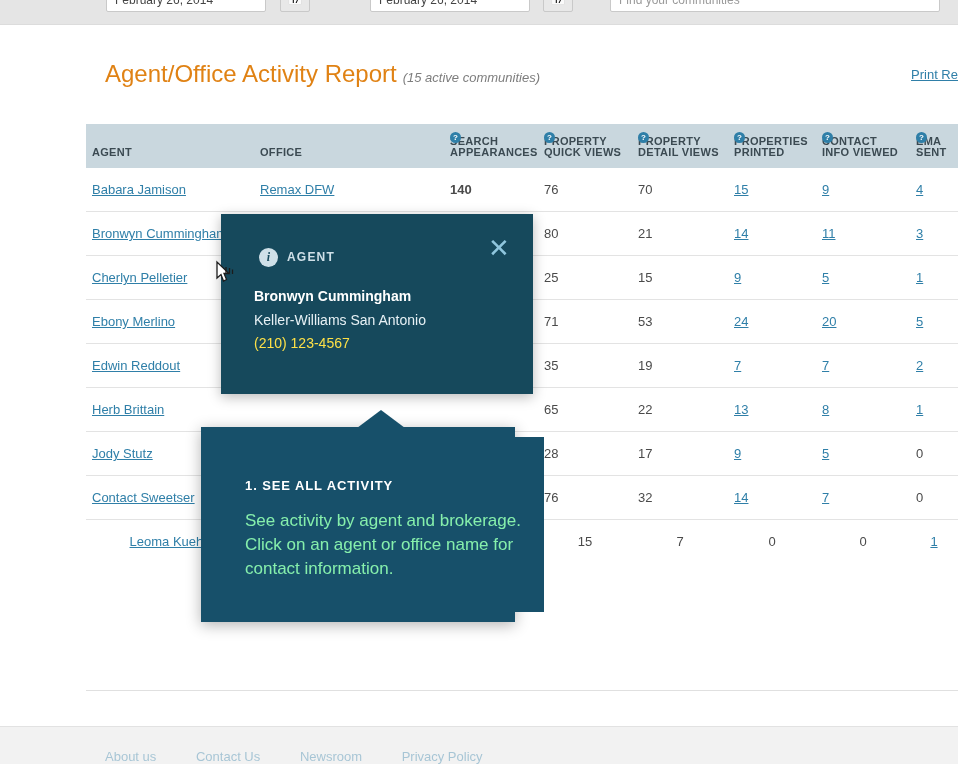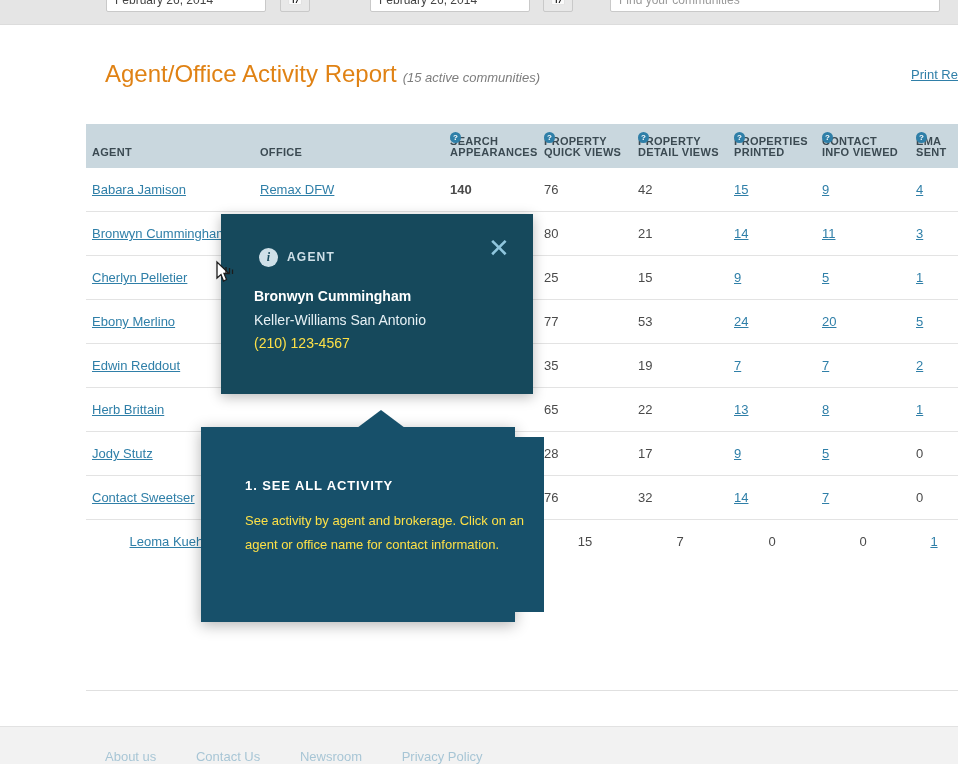--- a/index.html
+++ b/index.html
@@ -353,23 +353,23 @@
     font-size: 13px;
     font-weight: bold;
     color: #ffffff;
     letter-spacing: 0.9px;
   }
   .tour-body {
     position: absolute;
     left: 44px;
     top: 82px;
     width: 290px;
-    font-size: 13px;
+    font-size: 17px;
     line-height: 24px;
-    color: #fde047;
+    color: #86efac;
   }
 
   
   .cursor {
     position: absolute;
     left: 206px;
     top: 256px;
     width: 34px;
     height: 34px;
     pointer-events: none;
@@ -439,21 +439,21 @@
 SENT</span>
         </th>
       </tr>
     </thead>
     <tbody>
         <tr>
           <td class="col-agent linkcell numlink"><a>Babara Jamison</a></td>
           <td class="col-office linkcell numlink"><a>Remax DFW</a></td>
           <td class="col-sa num"><span style="font-weight: bold;">140</span></td>
           <td class="col-pqv num"><span>76</span></td>
-          <td class="col-pdv num"><span>42</span></td>
+          <td class="col-pdv num"><span>70</span></td>
           <td class="col-pp num numlink"><a>15</a></td>
           <td class="col-civ num numlink"><a>9</a></td>
           <td class="col-es num numlink"><a>4</a></td>
         </tr>
         <tr>
           <td class="col-agent linkcell numlink"><a>Bronwyn Cummingham</a></td>
           <td class="col-office linkcell numlink"><a>Keller-Williams San Antonio</a></td>
           <td class="col-sa num">&nbsp;</td>
           <td class="col-pqv num"><span>80</span></td>
           <td class="col-pdv num"><span>21</span></td>
@@ -468,21 +468,21 @@
           <td class="col-pqv num"><span>25</span></td>
           <td class="col-pdv num"><span>15</span></td>
           <td class="col-pp num numlink"><a>9</a></td>
           <td class="col-civ num numlink"><a>5</a></td>
           <td class="col-es num numlink"><a>1</a></td>
         </tr>
         <tr>
           <td class="col-agent linkcell numlink"><a>Ebony Merlino</a></td>
           <td class="col-office linkcell">&nbsp;</td>
           <td class="col-sa num">&nbsp;</td>
-          <td class="col-pqv num"><span>77</span></td>
+          <td class="col-pqv num"><span>71</span></td>
           <td class="col-pdv num"><span>53</span></td>
           <td class="col-pp num numlink"><a>24</a></td>
           <td class="col-civ num numlink"><a>20</a></td>
           <td class="col-es num numlink"><a>5</a></td>
         </tr>
         <tr>
           <td class="col-agent linkcell numlink"><a>Edwin Reddout</a></td>
           <td class="col-office linkcell numlink"><a>Remax DFW</a></td>
           <td class="col-sa num"><span style="font-weight: bold;">60</span></td>
           <td class="col-pqv num"><span>35</span></td>

